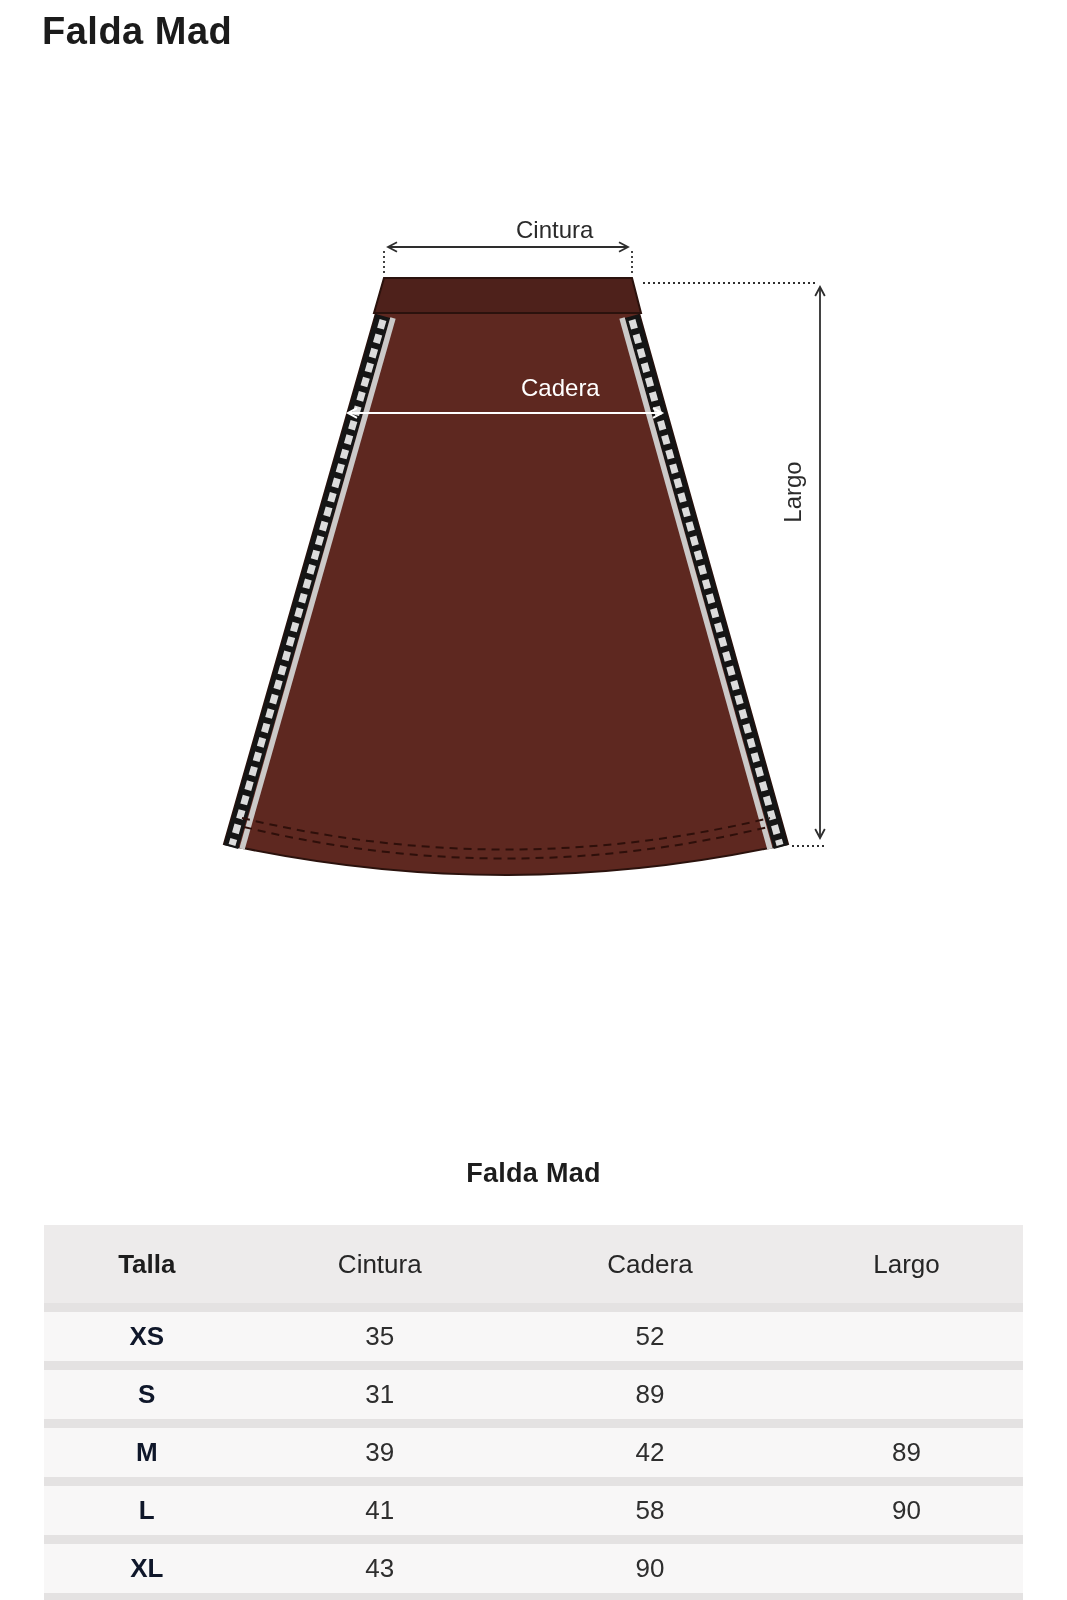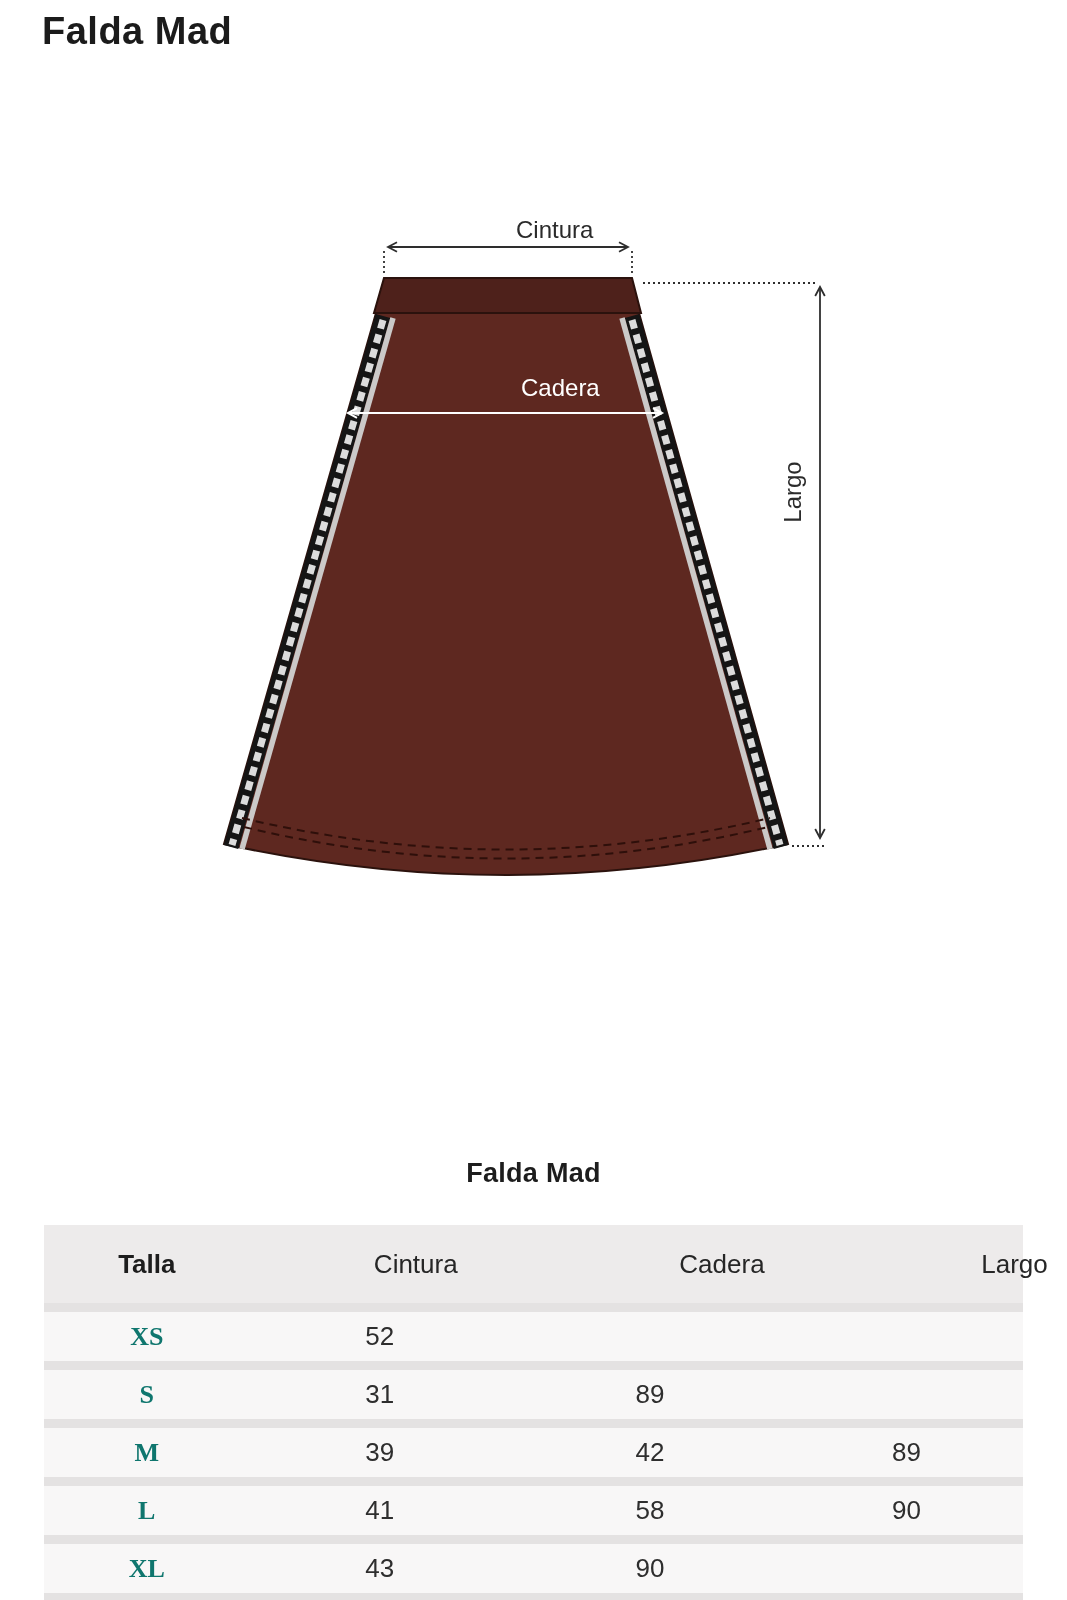--- a/index.html
+++ b/index.html
@@ -32,26 +32,26 @@
   }
   .size-table{
     position:absolute;left:44px;top:1225px;width:979px;
     background:#e4e2e2;padding-bottom:9px;
   }
   .trow{
     display:grid;grid-template-columns:21% 26.6% 28.6% 23.8%;
     align-items:center;text-align:center;
   }
   .trow > div{font-size:26px;color:#2e2e2e;}
-  .thead{height:78px;background:#edebeb;margin-bottom:0;gap:36px;}
+  .thead{height:78px;background:#edebeb;margin-bottom:0;}
   .thead > div{color:#262626;}
   .thead .c0{font-weight:700;color:#1d1d1d;}
   .tdata{height:49px;background:#f8f7f7;margin-top:9px;}
   .tdata:first-of-type{margin-top:0;}
-  .tdata .c0{font-weight:700;color:#0f766e;font-family:Liberation Serif, serif;}
+  .tdata .c0{font-weight:700;color:#0f172a;}
 </style>
 </head>
 <body>
 
 <div id="viewport">
 
   <div class="page-title">Falda Mad</div>
 
   <div class="scroll-thumb"></div>
 
@@ -101,20 +101,21 @@
   <div class="size-table">
     <div class="trow thead">
       <div class="c0">Talla</div>
       <div class="c1">Cintura</div>
       <div class="c2">Cadera</div>
       <div class="c3">Largo</div>
     </div>
 
     <div class="trow tdata">
       <div class="c0">XS</div>
+      <div class="c1">35</div>
       <div class="c2">52</div>
     </div>
     <div class="trow tdata">
       <div class="c0">S</div>
       <div class="c1">31</div>
       <div class="c3">89</div>
     </div>
     <div class="trow tdata">
       <div class="c0">M</div>
       <div class="c1">39</div>

